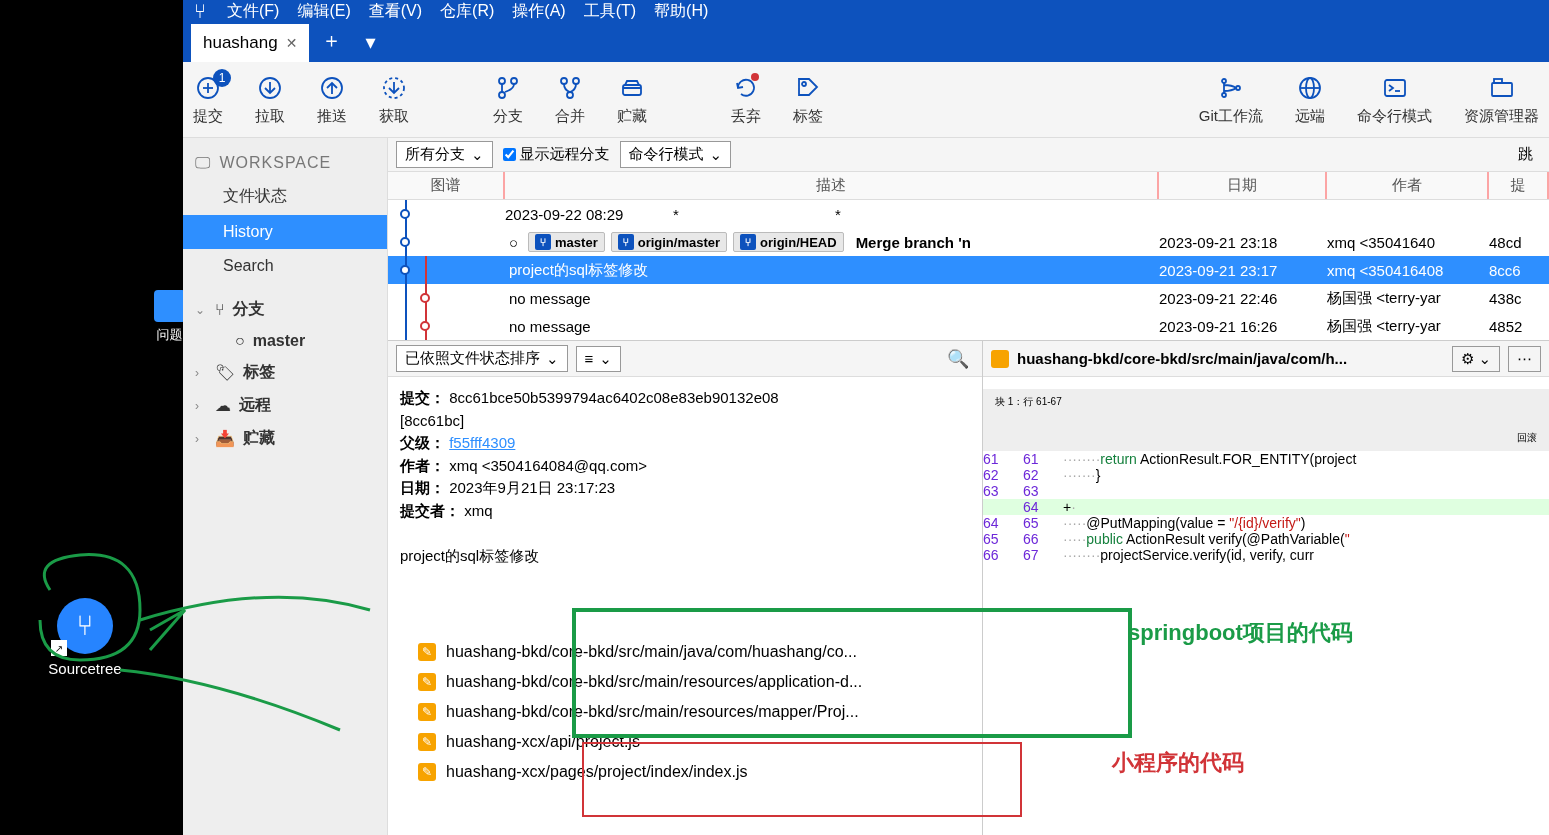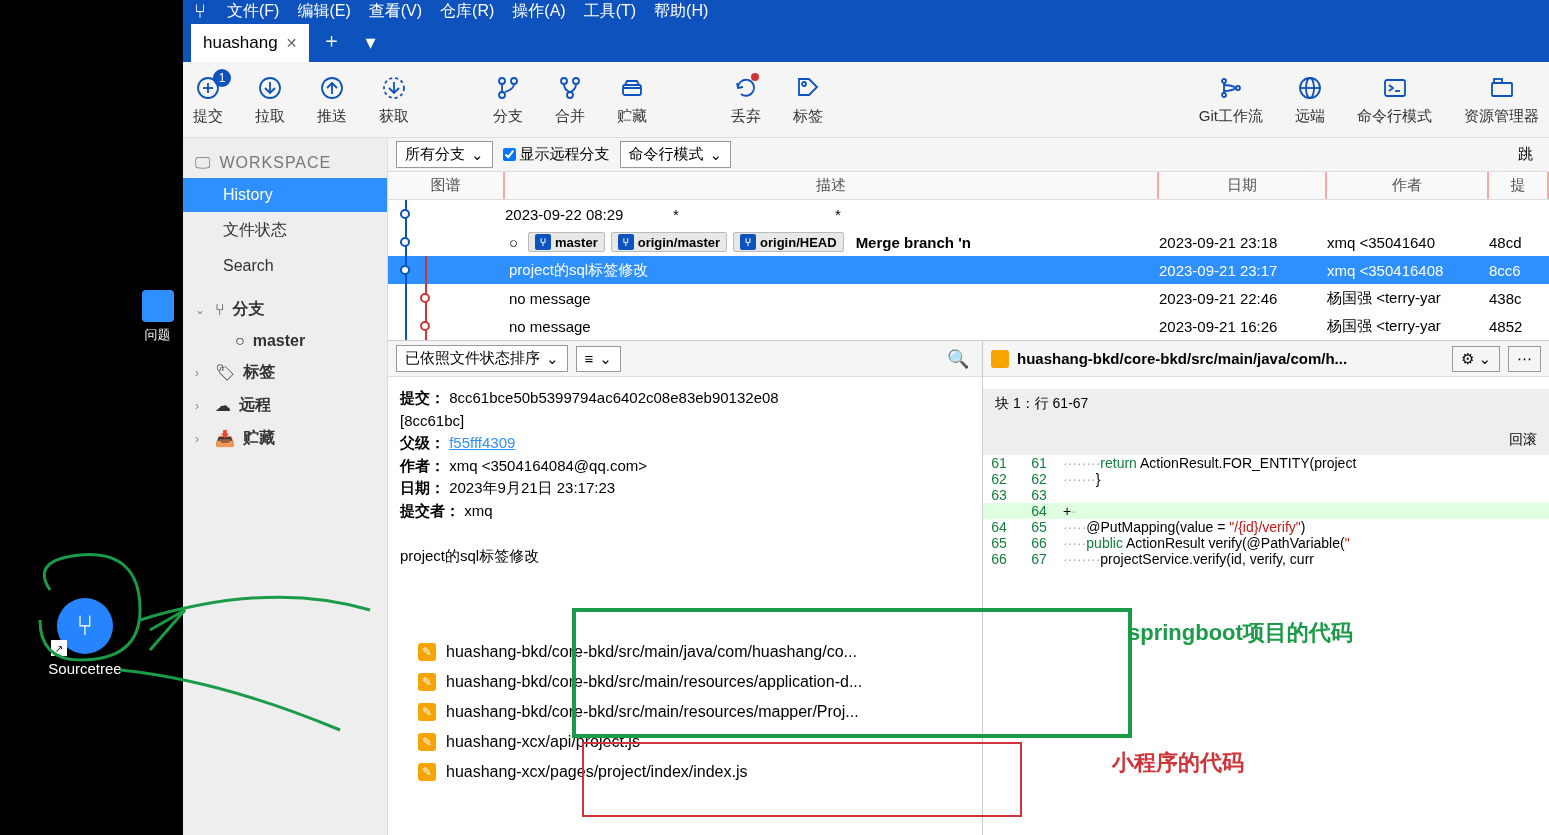--- a/index.html
+++ b/index.html
@@ -64,32 +64,32 @@
 .file-list { flex: 1; overflow-y: auto; background: #fff; padding-top: 20px; position: relative; }
 .file-item { padding: 6px 12px; display: flex; align-items: center; gap: 10px; font-size: 16px; cursor: pointer; }
 .file-icon { width: 18px; height: 18px; background: #f7a300; border-radius: 3px; display: flex; align-items: center; justify-content: center; color: #fff; font-size: 12px; flex-shrink: 0; }
 .green-box { position: absolute; border: 4px solid #1a9b47; left: 6px; width: 560px; top: 608px; height: 130px; pointer-events: none; z-index: 5; }
 .red-box { position: absolute; border: 2px solid #d13438; left: 8px; width: 440px; top: 742px; height: 75px; pointer-events: none; z-index: 5; }
 .details-right { flex: 1; display: flex; flex-direction: column; background: #fff; }
 .diff-header { height: 36px; border-bottom: 1px solid #ddd; display: flex; align-items: center; padding: 0 8px; gap: 8px; background: #f5f5f5; font-size: 15px; }
 .diff-file-icon { width: 18px; height: 18px; background: #f7a300; border-radius: 3px; }
 .diff-path { flex: 1; font-weight: bold; overflow: hidden; }
 .gear-btn { border: 1px solid #999; padding: 3px 8px; cursor: pointer; display: flex; align-items: center; gap: 4px; }
-.hunk-header { background: #eee; padding: 6px 12px; font-size: 14px; display: flex; }
+.hunk-header { background: #eee; padding: 6px 12px; font-size: 10px; display: flex; }
 .hunk-label { flex: 1; }
 .revert-btn { cursor: pointer; margin-top: 36px; }
 .diff-content { flex: 1; overflow: auto; font-family: Consolas, monospace; font-size: 14px; }
 .diff-line { display: flex; white-space: pre; }
-.ln { width: 40px; text-align: center; padding-right: 8px; color: #15803d; flex-shrink: 0; }
+.ln { width: 40px; text-align: left; padding-right: 8px; color: #6d28d9; flex-shrink: 0; }
 .diff-line.added { background: #dfffe0; }
 .code { flex: 1; }
 .kw { color: #15803d; }
 .str { color: #c41a16; }
 .dots { color: #aaa; }
-.desktop-icon { position: absolute; left: 140px; top: 290px; width: 35px; height: 100px; text-align: center; color: #fff; font-size: 13px; }
+.desktop-icon { position: absolute; left: 152px; top: 290px; width: 35px; height: 100px; text-align: center; color: #fff; font-size: 13px; }
 .desktop-icon2 { position: absolute; left: 40px; top: 598px; width: 90px; text-align: center; color: #fff; font-size: 15px; }
 .st-icon { width: 56px; height: 56px; background: #2684ff; border-radius: 50%; margin: 0 auto 6px; display: flex; align-items: center; justify-content: center; color: #fff; font-size: 28px; position: relative; }
 .shortcut-arrow { position: absolute; bottom: -2px; left: -6px; width: 16px; height: 16px; background: #fff; font-size: 10px; color: #000; display: flex; align-items: center; justify-content: center; }
 .annotation-green { position: absolute; color: #1a9b47; font-size: 22px; font-weight: bold; z-index: 10; }
 .annotation-red { position: absolute; color: #d13438; font-size: 22px; font-weight: bold; z-index: 10; }
 .hand-svg { position: absolute; left: 20px; top: 550px; width: 360px; height: 260px; z-index: 2; pointer-events: none; }
 svg.icon-svg { width: 26px; height: 26px; stroke: #0d52bd; fill: none; stroke-width: 1.8; }
 </style>
 </head>
 <body>
@@ -270,22 +270,22 @@
     </div>
   </div>
 
   <div class="content">
     <div class="sidebar">
       <div class="side-section">
         <div class="side-header">
           <span>🖵</span>
           <span>WORKSPACE</span>
         </div>
+        <div class="side-item">文件状态</div>
         <div class="side-item selected">History</div>
-        <div class="side-item">文件状态</div>
         <div class="side-item">Search</div>
       </div>
       <div class="side-tree">
         <span class="chevron">⌄</span>
         <span>⑂</span>
         <b>分支</b>
       </div>
       <div class="side-tree sub">
         <span style="width:12px"></span>
           <span>○</span>

